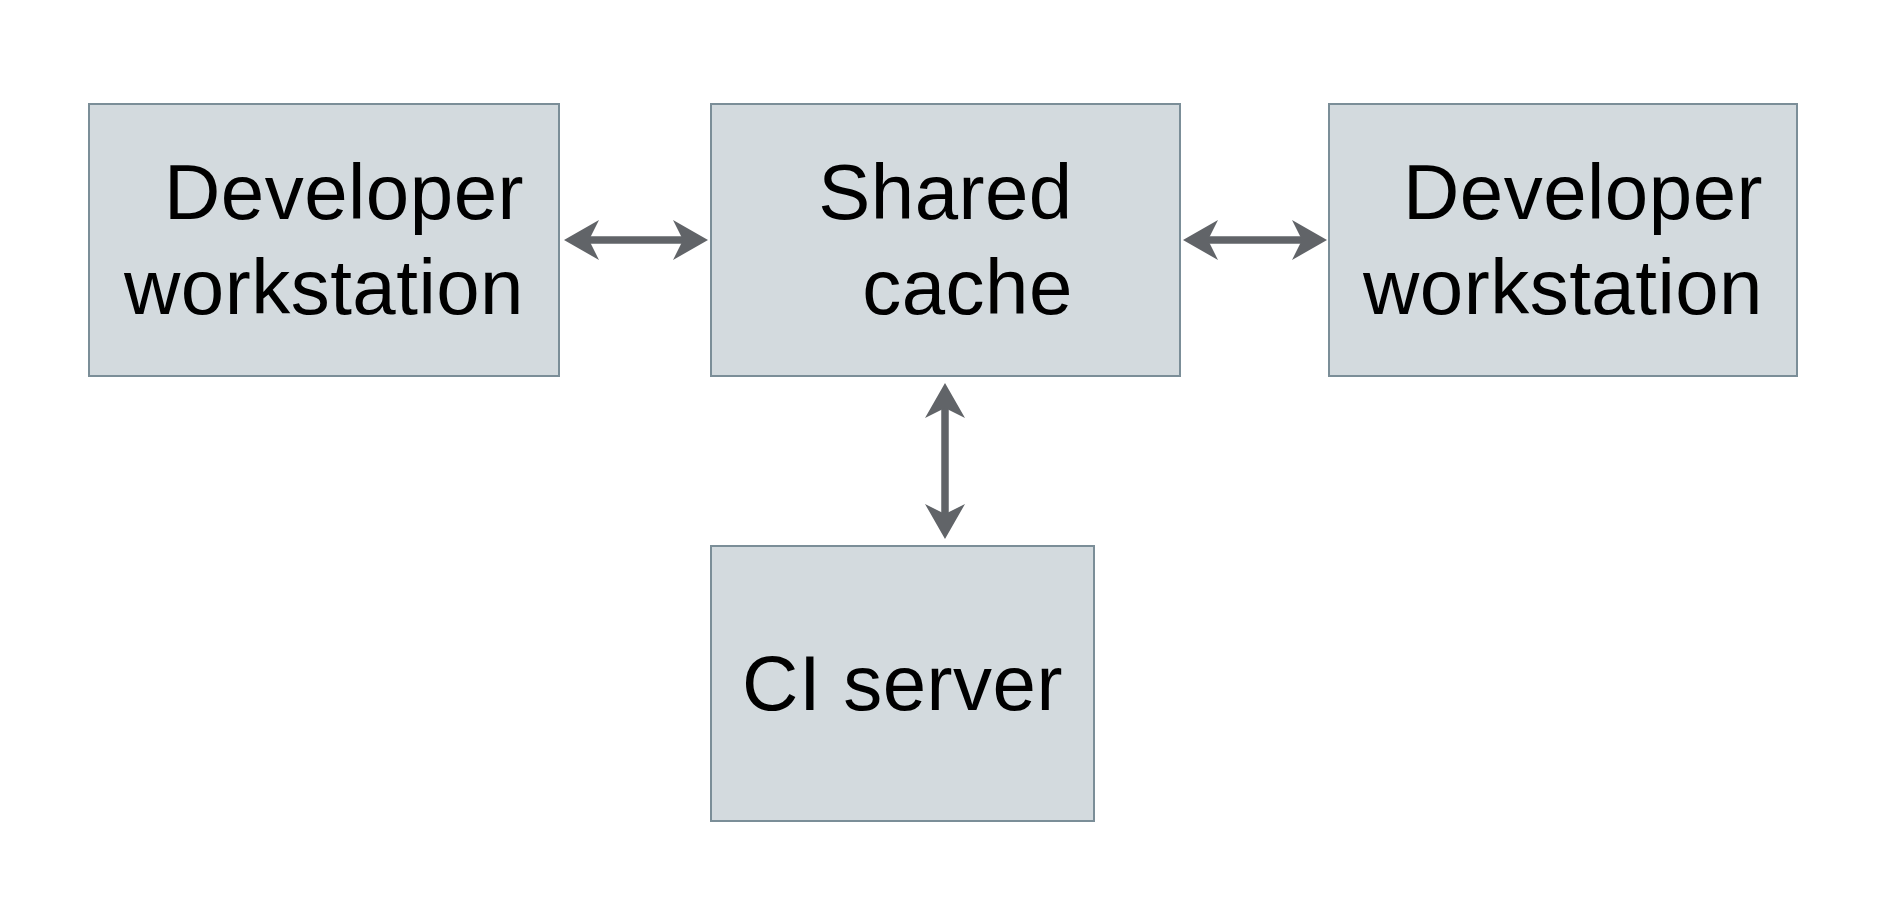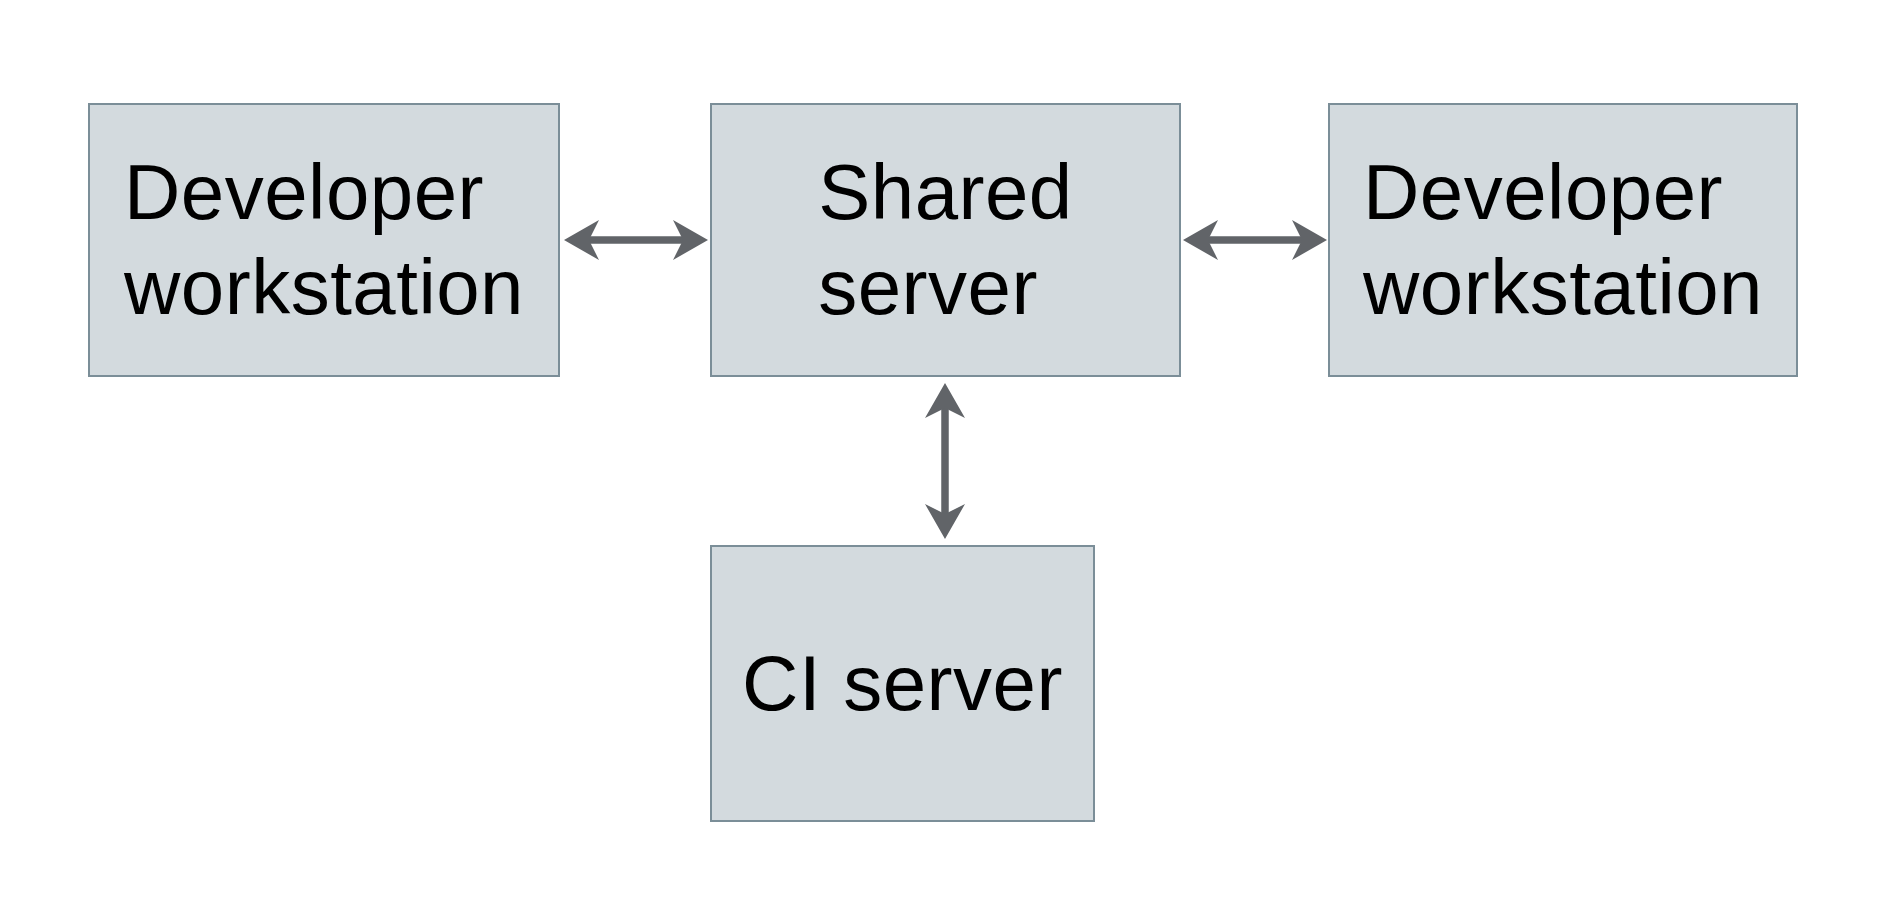--- a/index.html
+++ b/index.html
@@ -23,21 +23,21 @@
     height: 922px;
     background: var(--bg);
   }
   .node {
     position: absolute;
     background: var(--node-fill);
     border: 2px solid var(--node-border);
     display: flex;
     align-items: center;
     justify-content: center;
-    text-align: left;
+    text-align: right;
     color: var(--text);
     font-size: 78px;
     line-height: 1.22;
     letter-spacing: 0.5px;
   }
   .node-label { white-space: pre-line; }
   .node-dev-left  { left: 88px;   top: 103px; width: 472px; height: 274px; }
   .node-cache     { left: 710px;  top: 103px; width: 471px; height: 274px; }
   .node-dev-right { left: 1328px; top: 103px; width: 470px; height: 274px; }
   .node-ci        { left: 710px;  top: 545px; width: 385px; height: 277px; }
@@ -53,21 +53,21 @@
 
 <div class="canvas">
 
   <div class="node node-dev-left">
     <span class="node-label">Developer
 workstation</span>
   </div>
 
   <div class="node node-cache">
     <span class="node-label">Shared
-server</span>
+cache</span>
   </div>
 
   <div class="node node-dev-right">
     <span class="node-label">Developer
 workstation</span>
   </div>
 
   <div class="node node-ci">
     <span class="node-label">CI server</span>
   </div>

